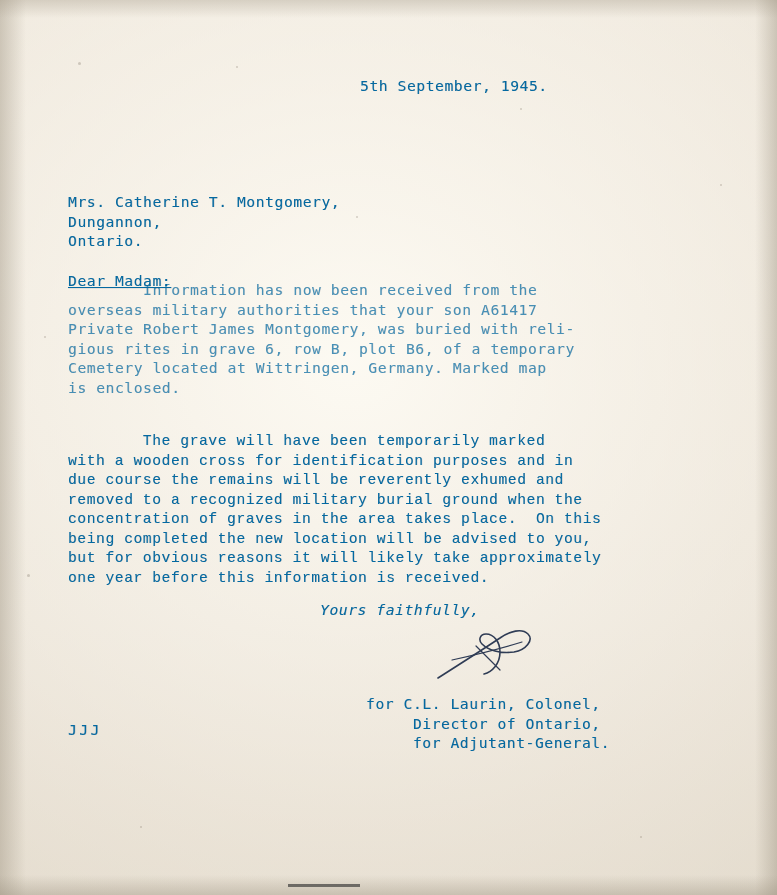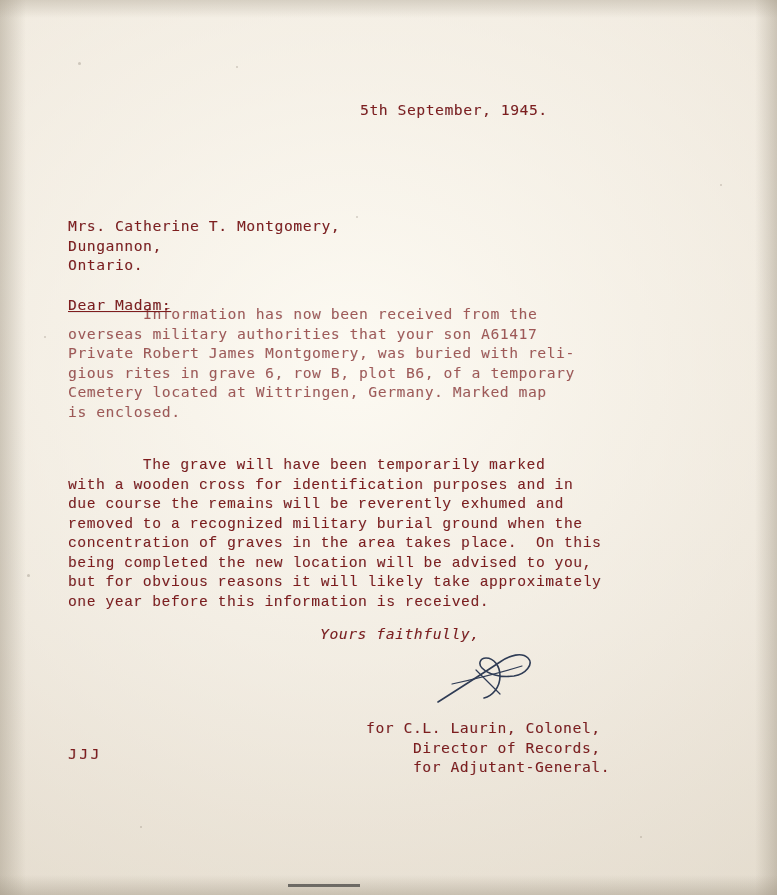--- a/index.html
+++ b/index.html
@@ -23,25 +23,24 @@
       linear-gradient(180deg, #f2ece2 0%, #efe8dd 35%, #ece5da 70%, #e7dfd2 100%);
   }
   .speck {
     position: absolute;
     background: rgba(120,110,95,0.30);
     border-radius: 50%;
   }
   .letter {
     position: absolute;
     inset: 0;
-    color: #7f1d1d;
+    color: #0369a1;
     font-size: 14.6px;
     line-height: 19.5px;
     letter-spacing: 0.6px;
-    margin-top: 24px;
   }
   .t {
     position: absolute;
     white-space: pre;
     text-shadow: 0.4px 0.3px 0.6px rgba(60,75,100,0.32);
   }
   .date {
     left: 360px;
     top: 76px;
   }
@@ -163,21 +162,21 @@
 
   <svg class="signature" viewBox="0 0 130 70">
     <g fill="none" stroke="#2f3c55" stroke-width="1.6" stroke-linecap="round">
       <path d="M8,58 C30,44 52,30 70,18 C80,11 92,8 98,14 C104,20 96,30 84,32 C70,34 58,30 52,24 C48,20 50,14 56,14 C64,14 70,22 70,32 C70,44 62,52 54,54"></path>
       <path d="M22,40 C40,36 66,30 92,22" stroke-width="1.2"></path>
       <path d="M46,26 C54,34 62,42 70,50" stroke-width="1.2"></path>
     </g>
   </svg>
 
   <div class="t sigblock">for C.L. Laurin, Colonel,
-     Director of Records,
+     Director of Ontario,
      for Adjutant-General.</div>
 
   <div class="t initials">JJJ</div>
 
 </div>
 
 <div class="bottom-rule"></div>
 
 <div class="edge-shadow-left"></div>
 <div class="edge-shadow-top"></div>

